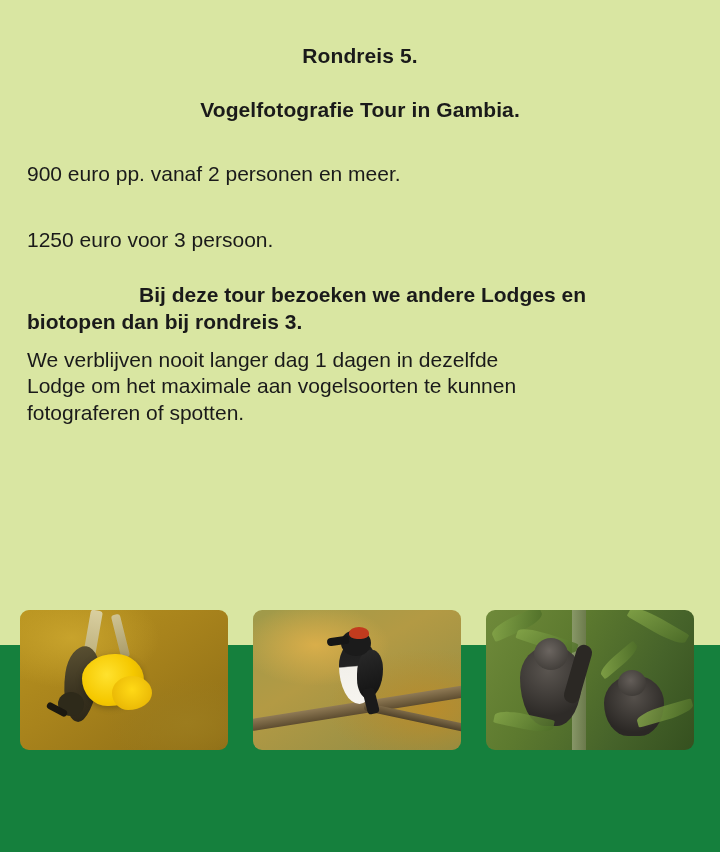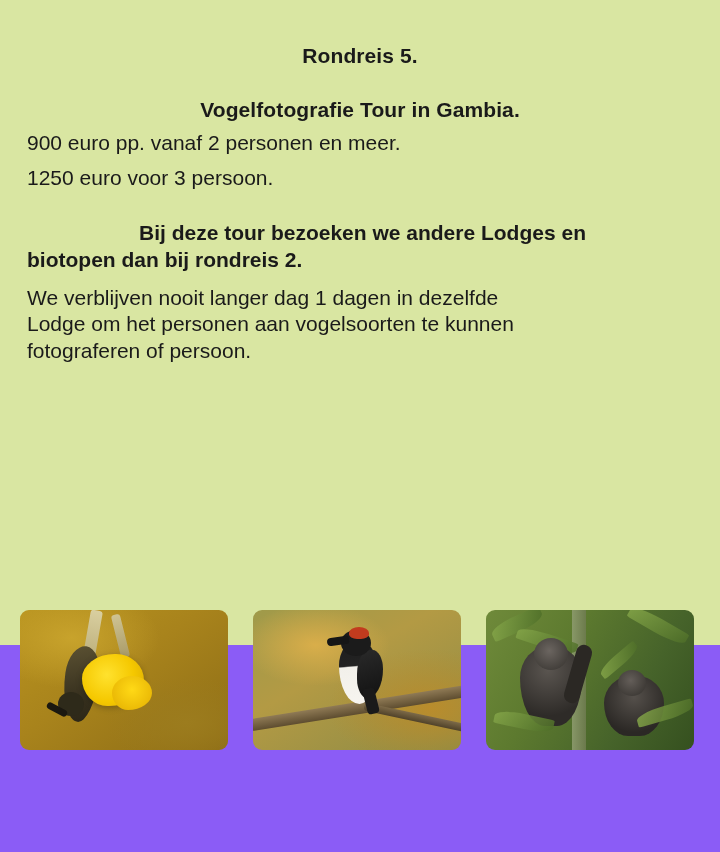--- a/index.html
+++ b/index.html
@@ -10,21 +10,21 @@
     width: 720px;
     height: 852px;
     background: #3f9c1b;
     font-family: "Liberation Sans", sans-serif;
     overflow: hidden;
   }
   .slide {
     position: relative;
     width: 720px;
     height: 852px;
-    background: #8b5cf6;
+    background: #15803d;
   }
   .upper-panel {
     position: absolute;
     left: 0;
     top: 0;
     width: 720px;
     height: 645px;
     background: #d9e6a2;
   }
   .text-block {
@@ -45,21 +45,21 @@
   .title-2 { margin-top: 30px; }
 
   .body-line {
     margin-left: 27px;
     margin-right: 22px;
     font-size: 21px;
     color: #1a1a1a;
     line-height: 1.28;
   }
   .gap-1 { margin-top: 29px; }
-  .gap-2 { margin-top: 8px; }
+  .gap-2 { margin-top: 39px; }
 
   .bold-line {
     font-weight: bold;
   }
   .bold-block {
     margin-top: 28px;
     text-align: center;
   }
   .para {
     margin-top: 10px;
@@ -286,25 +286,25 @@
   <div class="upper-panel"></div>
 
   <div class="text-block">
     <div class="title-line title-1">Rondreis 5.</div>
     <div class="title-line title-2">Vogelfotografie Tour in Gambia.</div>
 
     <div class="body-line gap-2">900 euro pp.  vanaf 2 personen en meer.</div>
     <div class="body-line gap-2">1250 euro  voor 3  persoon.</div>
 
     <div class="body-line bold-line bold-block"> Bij deze tour bezoeken we andere Lodges en</div>
-    <div class="body-line bold-line">biotopen dan bij rondreis 2.</div>
+    <div class="body-line bold-line">biotopen dan bij rondreis 3.</div>
 
     <div class="body-line para">We verblijven nooit langer dag 1 dagen in dezelfde</div>
-    <div class="body-line">Lodge om het personen aan vogelsoorten te kunnen</div>
-    <div class="body-line">fotograferen of persoon.</div>
+    <div class="body-line">Lodge om het maximale aan vogelsoorten te kunnen</div>
+    <div class="body-line">fotograferen of spotten.</div>
   </div>
 
   <div class="photo-row">
 
     <div class="photo photo-1">
       <div class="ph1-bg">
         <div class="ph1-stem"></div>
         <div class="ph1-stem2"></div>
         <div class="ph1-bird"></div>
         <div class="ph1-flower"></div>

